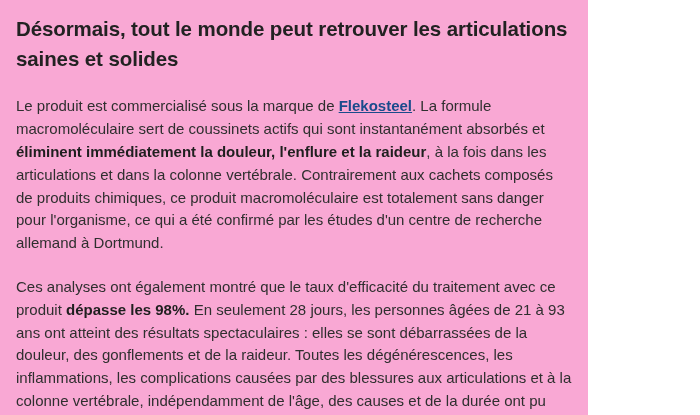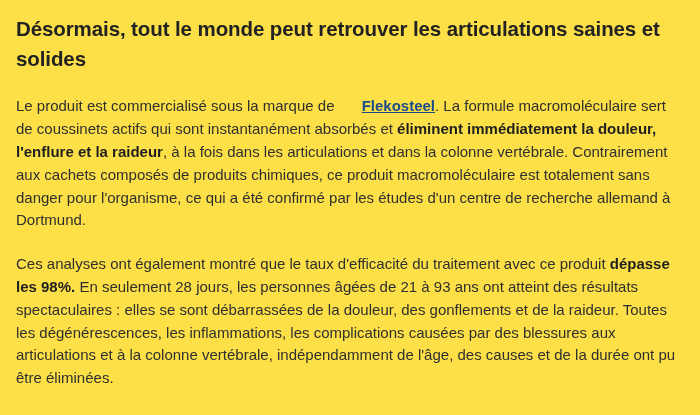--- a/index.html
+++ b/index.html
@@ -10,24 +10,24 @@
   body {
     width: 700px;
     height: 415px;
     overflow: hidden;
     font-family: "Liberation Sans", sans-serif;
     color: #2b2b2b;
     -webkit-font-smoothing: antialiased;
   }
   .page {
     box-sizing: border-box;
-    width: 700px;
+    width: 588px;
     height: 415px;
     padding: 14px 16px 0 16px;
-    background: #fde047;
+    background: #f9a8d4;
   }
   .article-title {
     margin: 0 0 22px 0;
     font-size: 20.5px;
     line-height: 1.45;
     font-weight: bold;
     color: #222222;
     letter-spacing: -0.1px;
   }
   .para {
@@ -42,21 +42,20 @@
   }
   .strong {
     font-weight: bold;
     color: #1f1f1f;
   }
   .brand-link {
     color: #1a4b8c;
     font-weight: bold;
     text-decoration: underline;
     cursor: pointer;
-    margin-left: 23px;
   }
 </style>
 </head>
 <body>
 
 <div class="page">
 
   <h1 class="article-title">Désormais, tout le monde peut retrouver les articulations saines et solides</h1>
 
   <p class="para"><span>Le produit est commercialisé sous la marque de </span><a class="brand-link" href="#">Flekosteel</a><span>. La formule macromoléculaire sert de coussinets actifs qui sont instantanément absorbés et </span><span class="strong">éliminent immédiatement la douleur, l'enflure et la raideur</span><span>, à la fois dans les articulations et dans la colonne vertébrale. Contrairement aux cachets composés de produits chimiques, ce produit macromoléculaire est totalement sans danger pour l'organisme, ce qui a été confirmé par les études d'un centre de recherche allemand à Dortmund.</span></p>

